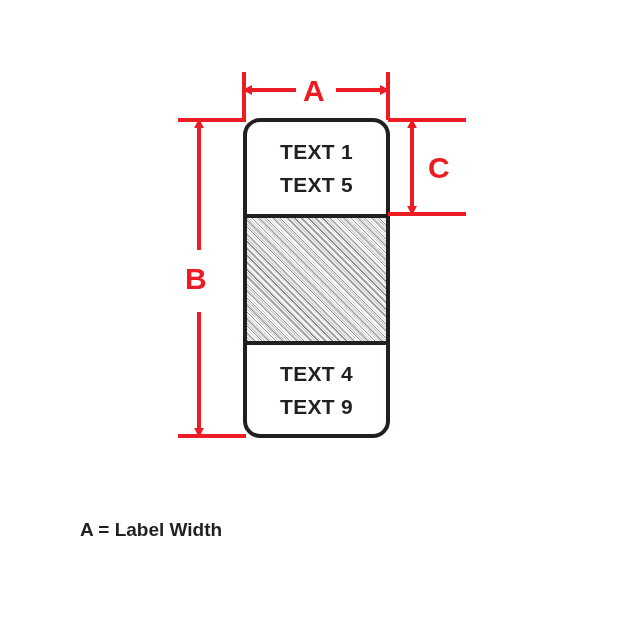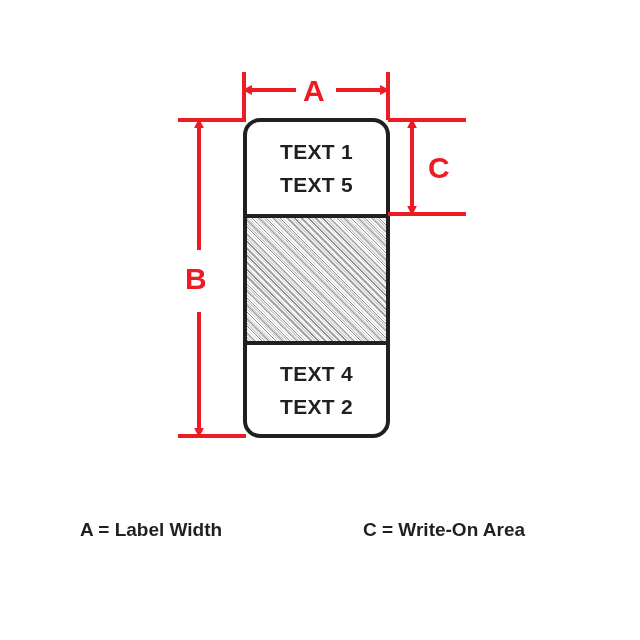--- a/index.html
+++ b/index.html
@@ -145,21 +145,21 @@
 
     <div class="label-section sec-top">
       <div class="label-line">TEXT 1</div>
       <div class="label-line">TEXT 5</div>
     </div>
 
     <div class="label-section sec-mid"></div>
 
     <div class="label-section sec-bot">
       <div class="label-line">TEXT 4</div>
-      <div class="label-line">TEXT 2</div>
+      <div class="label-line">TEXT 9</div>
     </div>
 
   </div>
 
   <svg class="dim-svg" viewBox="0 0 640 640">
     <defs>
       <marker id="arrL" markerWidth="11" markerHeight="11" refX="10" refY="5.5" orient="auto" markerUnits="userSpaceOnUse">
         <path d="M10,0.6 L10,10.4 L0.4,5.5 Z" fill="#ED1C24"></path>
       </marker>
       <marker id="arrR" markerWidth="11" markerHeight="11" refX="1" refY="5.5" orient="auto" markerUnits="userSpaceOnUse">
@@ -196,18 +196,15 @@
   </svg>
 
   <div class="dim-letter dim-letter-A">A</div>
   <div class="dim-letter dim-letter-B">B</div>
   <div class="dim-letter dim-letter-C">C</div>
 
   <div class="legend">
     <div class="legend-col legend-col-left">
       <div class="legend-row">A = Label Width</div>
     </div>
-    <div class="legend-col legend-col-right">
-      <div class="legend-row">C = Write-On Area</div>
-    </div>
   </div>
 
 </div>
 
 </body></html>

